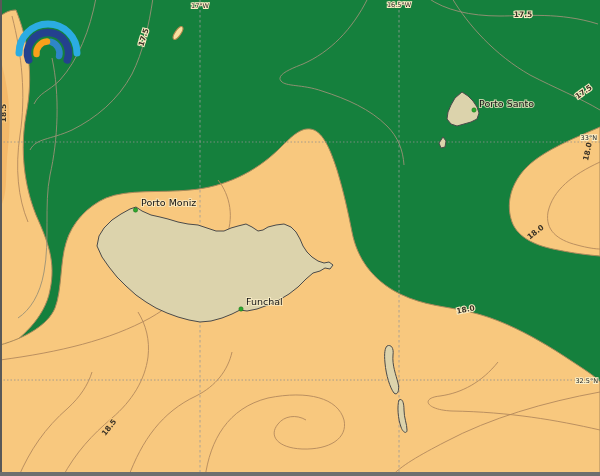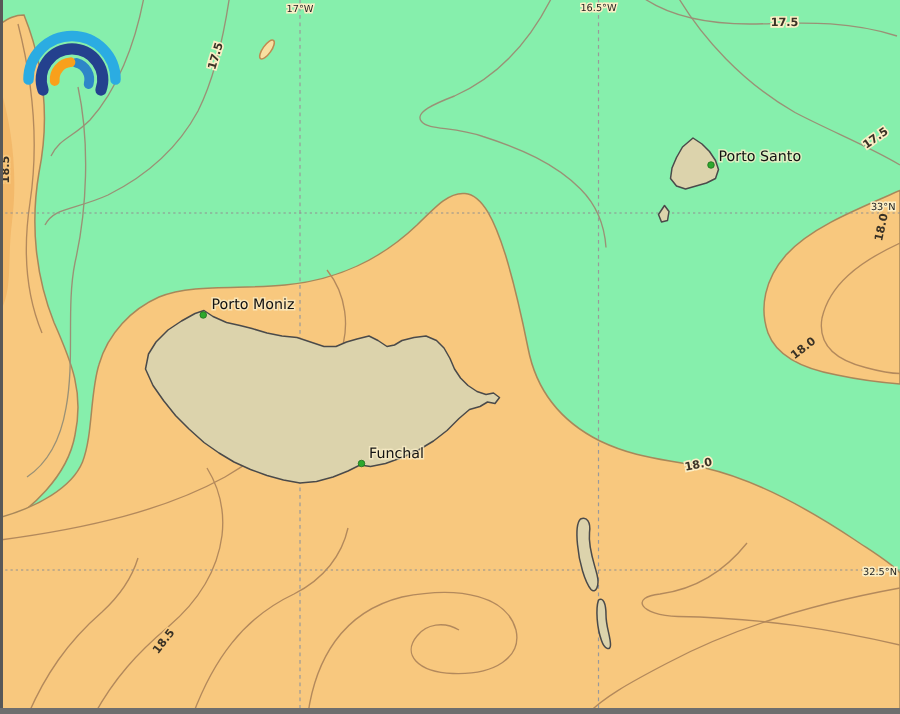--- a/index.html
+++ b/index.html
@@ -1,16 +1,16 @@
 <!DOCTYPE html>
 <html><head>
 <meta charset="utf-8">
 <style>
   html,body{margin:0;padding:0;background:#ddd;}
-  #stage{position:relative;width:600px;height:476px;overflow:hidden;background:#86efac;
+  #stage{position:relative;width:600px;height:476px;overflow:hidden;background:#15803d;
          font-family:"DejaVu Sans","Liberation Sans",sans-serif;}
   svg{position:absolute;left:0;top:0;display:block;}
   .contour-thin{fill:none;stroke:#9A9176;stroke-width:0.9;}
   .contour-warm{fill:none;stroke:#B3895C;stroke-width:0.9;}
   .region-warm{fill:#F8C87E;stroke:#A8885A;stroke-width:1;}
   .region-warmer{fill:#F3B96A;stroke:none;}
   .island{fill:#DCD3AC;stroke:#4a4a4a;stroke-width:1;stroke-linejoin:round;}
   .gridline-v{fill:none;stroke:#9a9a9a;stroke-width:0.8;stroke-dasharray:2.5 2.5;}
   .gridline-h{fill:none;stroke:#8f8f8f;stroke-width:0.8;stroke-dasharray:1.5 2;}
   .grid-label{font-size:6.5px;fill:#222;paint-order:stroke;stroke:#FBEEC5;stroke-width:2px;}

